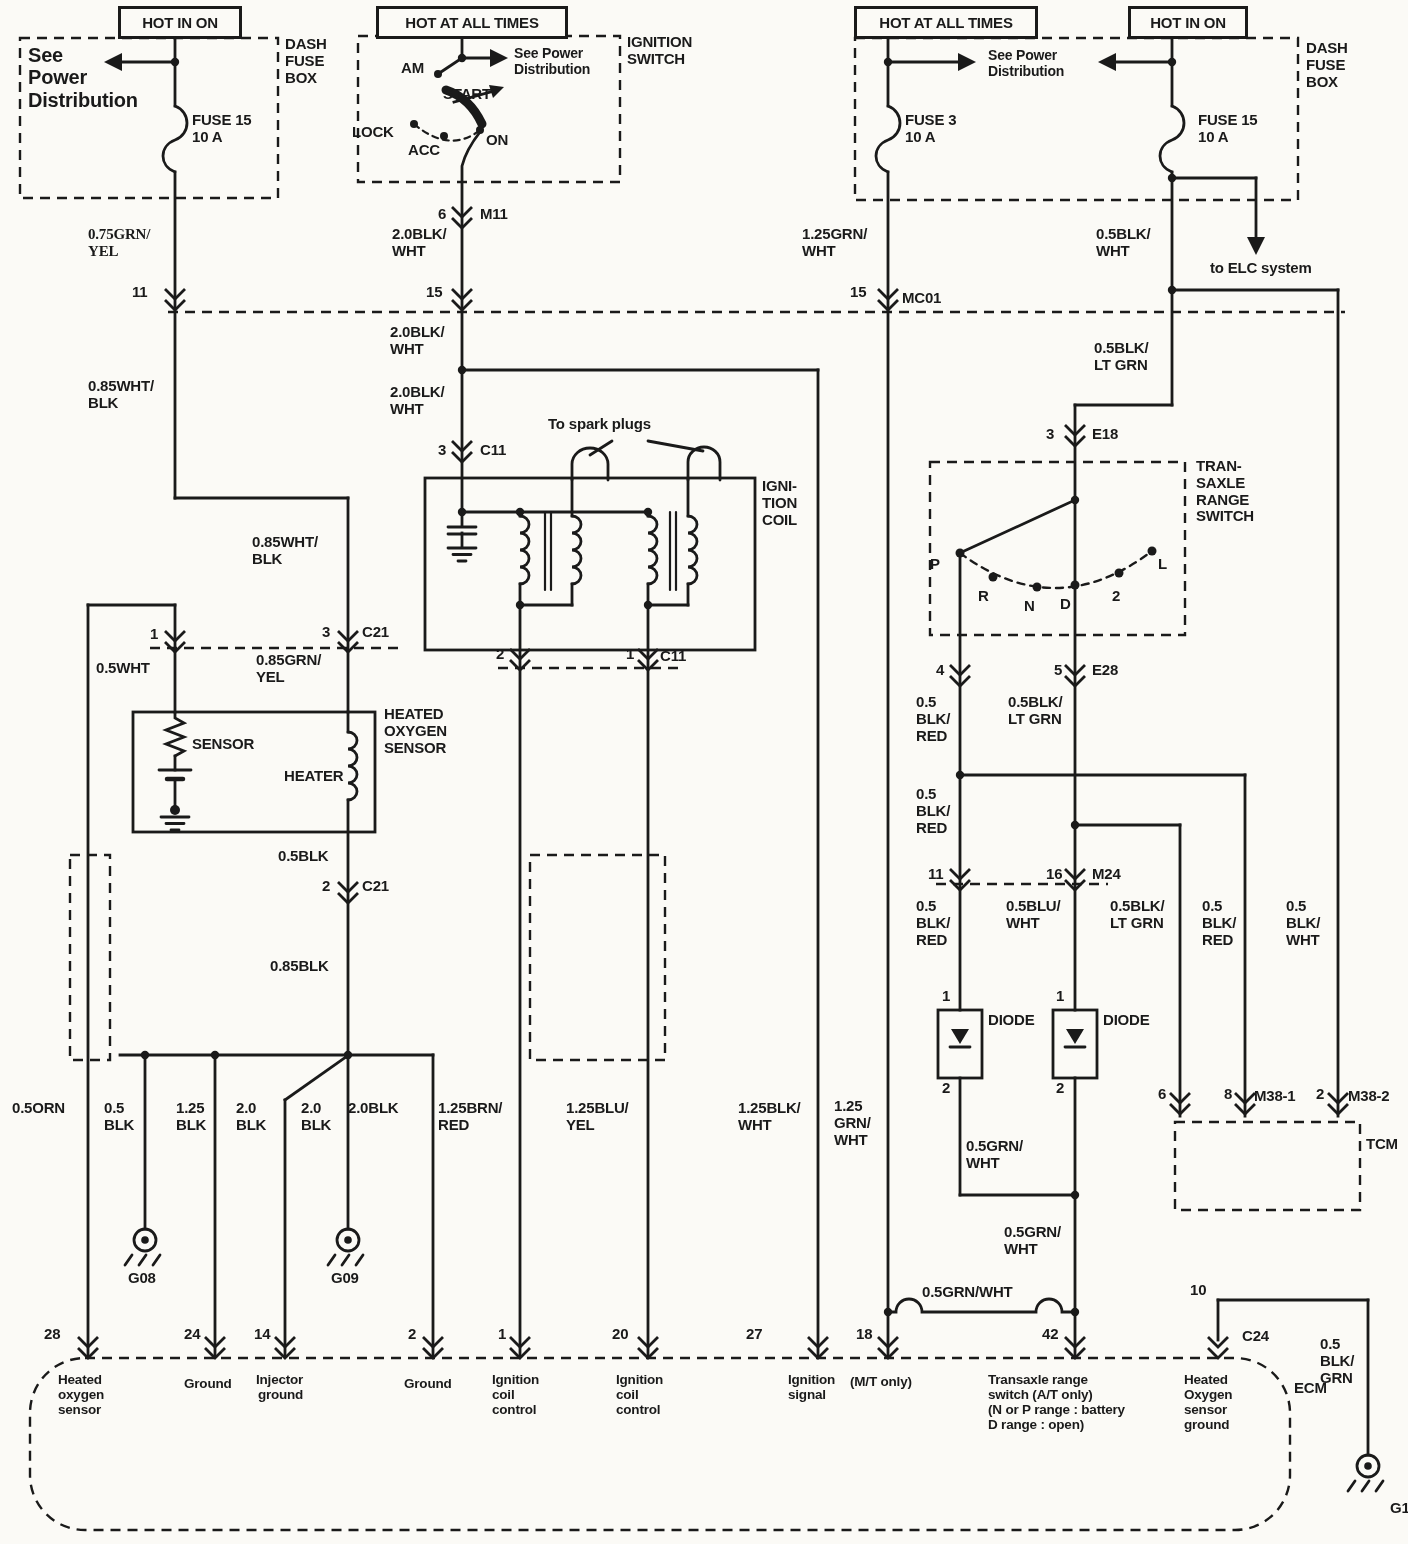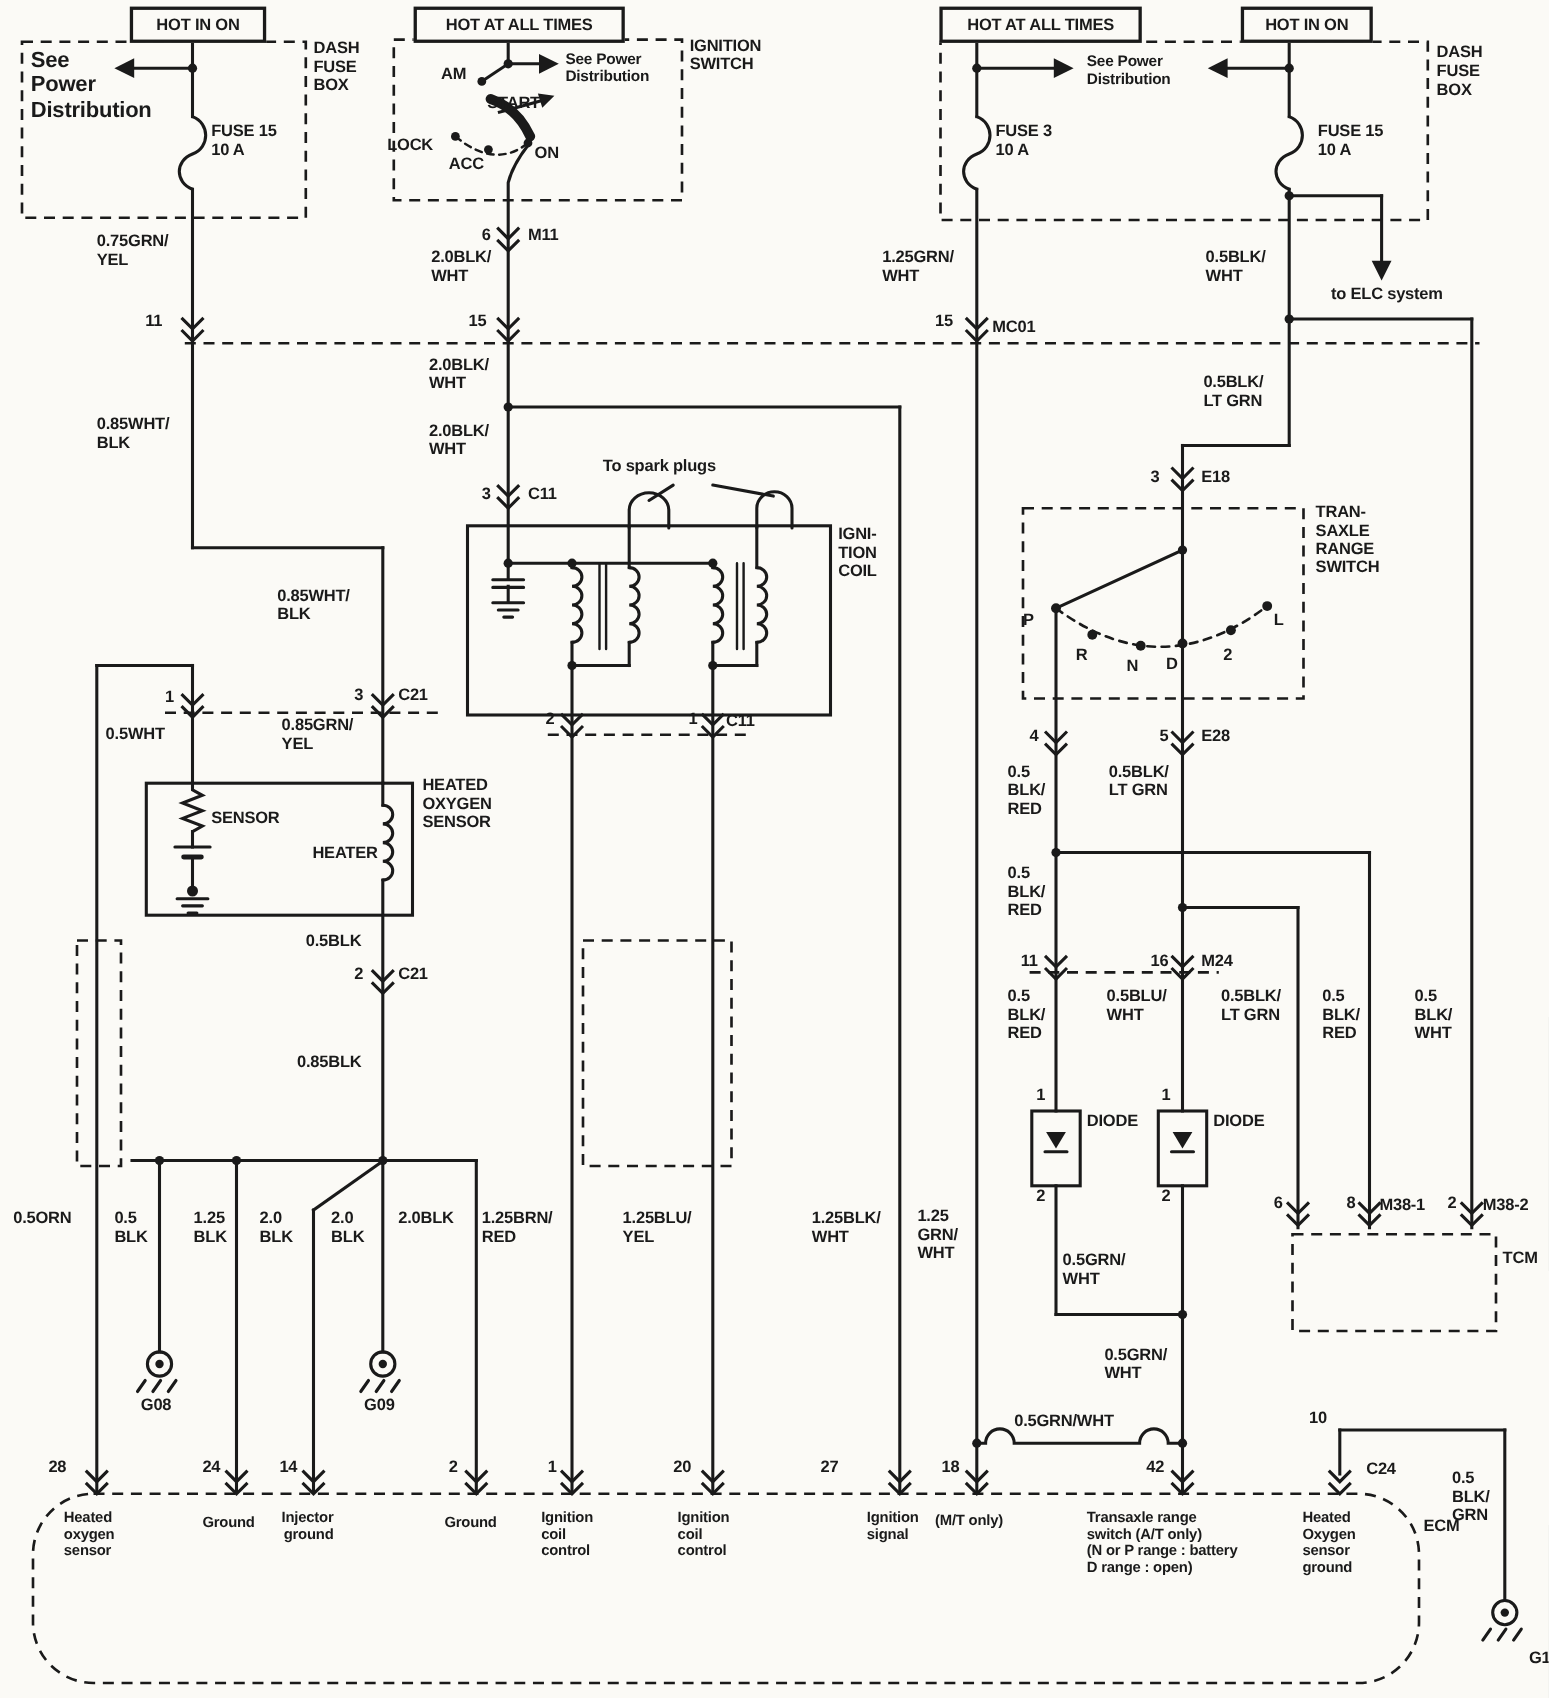--- a/index.html
+++ b/index.html
@@ -282,21 +282,21 @@
 SWITCH</div>
     <div class="lbl" style="left: 384px; top: 706px;">HEATED
 OXYGEN
 SENSOR</div>
     <div class="lbl" style="left: 192px; top: 736px;">SENSOR</div>
     <div class="lbl" style="left: 284px; top: 768px;">HEATER</div>
     <div class="lbl" style="left: 988px; top: 1012px;">DIODE</div>
     <div class="lbl" style="left: 1103px; top: 1012px;">DIODE</div>
     <div class="lbl" style="left: 1366px; top: 1136px;">TCM</div>
     <div class="lbl" style="left: 1294px; top: 1380px;">ECM</div>
-    <div class="lbl" style="left: 88px; top: 212px;">0.75GRN/
+    <div class="lbl" style="left: 88px; top: 226px; font-family: Liberation Serif, serif;">0.75GRN/
 YEL</div>
     <div class="lbl" style="left: 392px; top: 226px;">2.0BLK/
 WHT</div>
     <div class="lbl" style="left: 802px; top: 226px;">1.25GRN/
 WHT</div>
     <div class="lbl" style="left: 1096px; top: 226px;">0.5BLK/
 WHT</div>
     <div class="lbl" style="left: 390px; top: 324px;">2.0BLK/
 WHT</div>
     <div class="lbl" style="left: 88px; top: 378px;">0.85WHT/
@@ -335,21 +335,21 @@
 WHT</div>
     <div class="lbl" style="left: 12px; top: 1100px;">0.5ORN</div>
     <div class="lbl" style="left: 104px; top: 1100px;">0.5
 BLK</div>
     <div class="lbl" style="left: 176px; top: 1100px;">1.25
 BLK</div>
     <div class="lbl" style="left: 236px; top: 1100px;">2.0
 BLK</div>
     <div class="lbl" style="left: 301px; top: 1100px;">2.0
 BLK</div>
-    <div class="lbl" style="left: 362px; top: 1100px;">2.0BLK</div>
+    <div class="lbl" style="left: 348px; top: 1100px;">2.0BLK</div>
     <div class="lbl" style="left: 438px; top: 1100px;">1.25BRN/
 RED</div>
     <div class="lbl" style="left: 566px; top: 1100px;">1.25BLU/
 YEL</div>
     <div class="lbl" style="left: 738px; top: 1100px;">1.25BLK/
 WHT</div>
     <div class="lbl" style="left: 834px; top: 1098px;">1.25
 GRN/
 WHT</div>
     <div class="lbl" style="left: 966px; top: 1138px;">0.5GRN/

